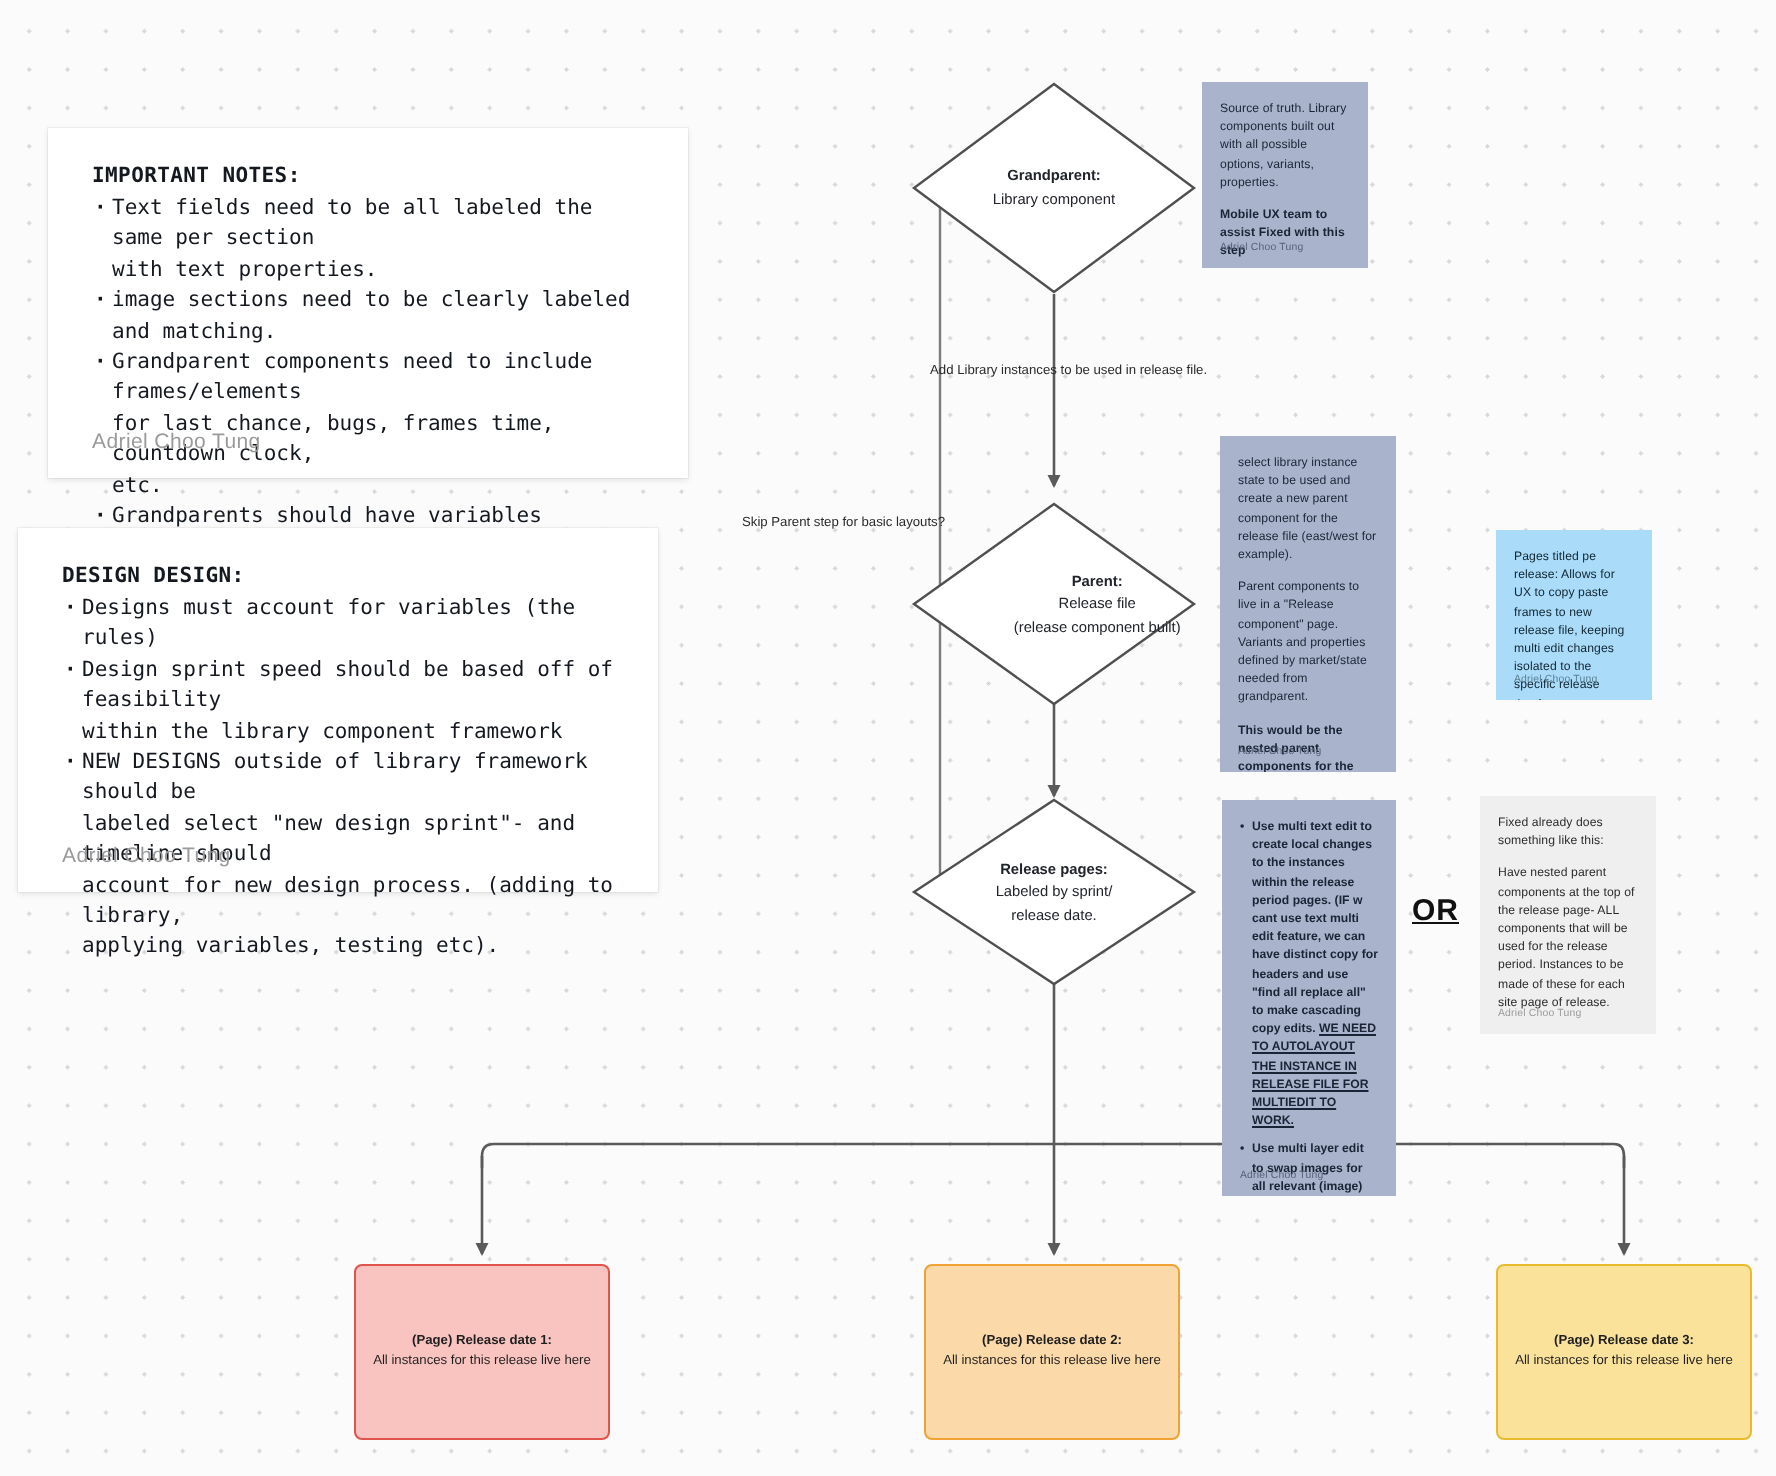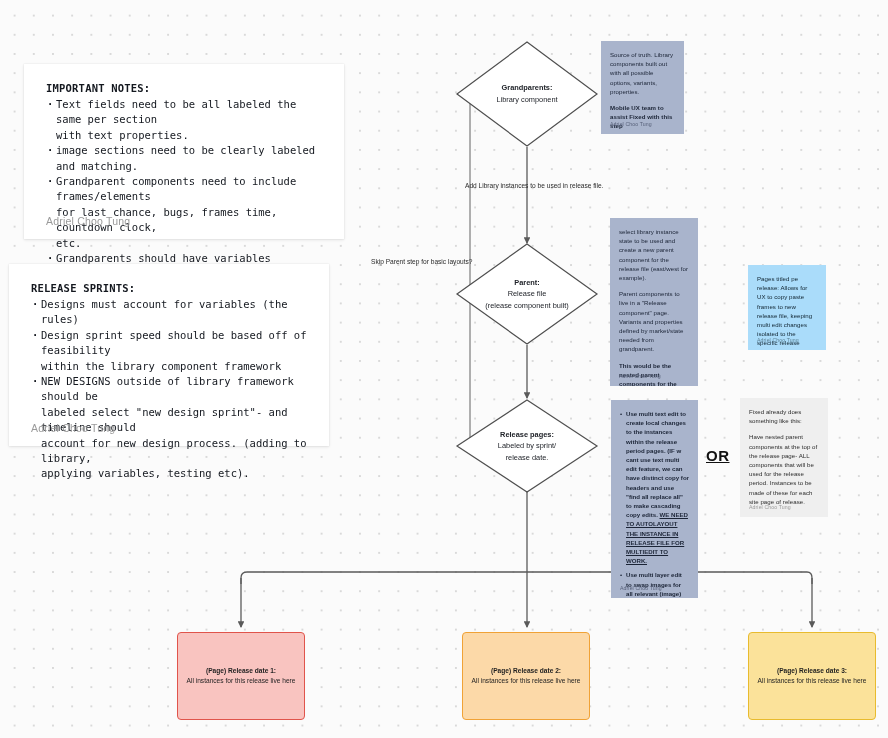--- a/index.html
+++ b/index.html
@@ -119,44 +119,44 @@
       <li>image sections need to be clearly labeled and matching.</li>
       <li>Grandparent components need to include frames/elements
 for last chance, bugs, frames time, countdown clock,
 etc.</li>
       <li>Grandparents should have variables attached.</li>
     </ul>
     <div class="nc-author">Adriel Choo Tung</div>
   </div>
 
   <div class="abs notecard" style="left:9px;top:264px;width:320px;height:182px;">
-    <div class="nc-title">RELEASE SPRINTS:</div>
+    <div class="nc-title">DESIGN DESIGN:</div>
     <ul>
       <li>Designs must account for variables (the rules)</li>
       <li>Design sprint speed should be based off of feasibility
 within the library component framework</li>
       <li>NEW DESIGNS outside of library framework should be
 labeled select "new design sprint"- and timeline should
 account for new design process. (adding to library,
 applying variables, testing etc).</li>
     </ul>
     <div class="nc-author">Adriel Choo Tung</div>
   </div>
 
   <div class="abs diamond-wrap" style="left:455px;top:40px;width:144px;height:108px;">
     <svg class="diamond-svg" width="144" height="108">
       <polygon points="72,2 142,54 72,106 2,54" fill="#ffffff" stroke="#4f4f4f" stroke-width="1.2"></polygon>
     </svg>
     <div class="diamond-label">
-      <b>Grandparents:</b>
+      <b>Grandparent:</b>
       <span>Library component</span>
     </div>
   </div>
 
-  <div class="abs diamond-wrap" style="left:455px;top:242px;width:144px;height:104px;">
+  <div class="abs diamond-wrap" style="left:455px;top:250px;width:144px;height:104px;justify-content:flex-end;">
     <svg class="diamond-svg" width="144" height="104">
       <polygon points="72,2 142,52 72,102 2,52" fill="#ffffff" stroke="#4f4f4f" stroke-width="1.2"></polygon>
     </svg>
     <div class="diamond-label">
       <b>Parent:</b>
       <span>Release file</span>
       <span>(release component built)</span>
     </div>
   </div>
 

